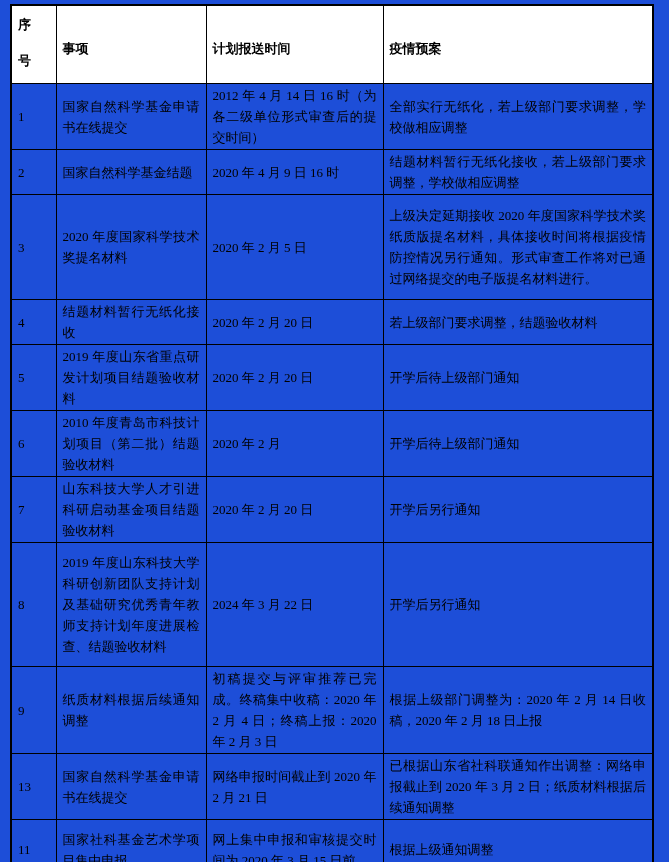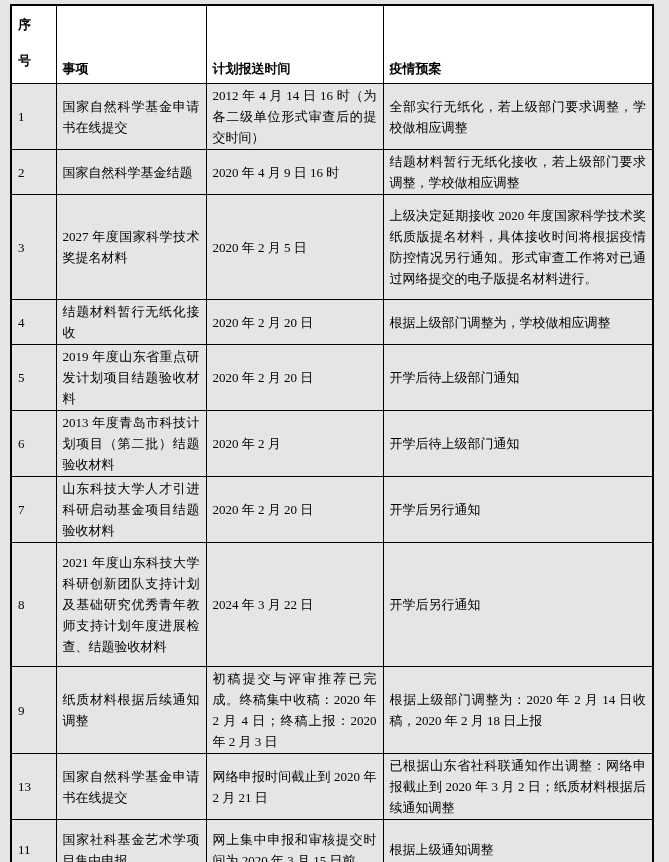--- a/index.html
+++ b/index.html
@@ -10,21 +10,21 @@
   }
   body {
     width: 669px;
     height: 862px;
     font-family: "Liberation Serif", "DejaVu Serif", serif;
     color: #000000;
   }
   .page {
     width: 669px;
     height: 862px;
-    background: #e5e5e5;
+    background: #1d4ed8;
     overflow: hidden;
   }
   table.plan-table {
     border-collapse: collapse;
     table-layout: fixed;
     margin: 4px 0 0 10px;
     width: 642px;
     border: 2px solid #000000;
   }
   th, td {
@@ -33,21 +33,21 @@
     line-height: 21px;
     padding: 1px 6px 1px 6px;
     overflow: hidden;
     word-break: break-word;
   }
   thead tr { height: 74px; }
   th {
     font-weight: bold;
     text-align: left;
     vertical-align: bottom;
-    padding-bottom: 4px;
+    padding-bottom: 24px;
     background: #ffffff;
   }
   th.th-no { padding-bottom: 4px; }
   .no-wrap {
     display: inline-block;
     width: 15px;
     line-height: 36px;
     word-break: break-all;
     white-space: normal;
   }
@@ -96,51 +96,51 @@
         <td class="c-plan">全部实行无纸化，若上级部门要求调整，学校做相应调整</td>
       </tr>
       <tr class="r2">
         <td class="c-no">2</td>
         <td class="c-item">国家自然科学基金结题</td>
         <td class="c-time">2020 年 4 月 9 日 16 时</td>
         <td class="c-plan">结题材料暂行无纸化接收，若上级部门要求调整，学校做相应调整</td>
       </tr>
       <tr class="r3">
         <td class="c-no">3</td>
-        <td class="c-item">2027 年度国家科学技术奖提名材料</td>
+        <td class="c-item">2020 年度国家科学技术奖提名材料</td>
         <td class="c-time">2020 年 2 月 5 日</td>
         <td class="c-plan">上级决定延期接收 2020 年度国家科学技术奖纸质版提名材料，具体接收时间将根据疫情防控情况另行通知。形式审查工作将对已通过网络提交的电子版提名材料进行。</td>
       </tr>
       <tr class="r4">
         <td class="c-no">4</td>
         <td class="c-item">结题材料暂行无纸化接收</td>
         <td class="c-time">2020 年 2 月 20 日</td>
-        <td class="c-plan">根据上级部门调整为，学校做相应调整</td>
+        <td class="c-plan">若上级部门要求调整，结题验收材料</td>
       </tr>
       <tr class="r5">
         <td class="c-no">5</td>
         <td class="c-item">2019 年度山东省重点研发计划项目结题验收材料</td>
         <td class="c-time">2020 年 2 月 20 日</td>
         <td class="c-plan">开学后待上级部门通知</td>
       </tr>
       <tr class="r6">
         <td class="c-no">6</td>
-        <td class="c-item">2013 年度青岛市科技计划项目（第二批）结题验收材料</td>
+        <td class="c-item">2010 年度青岛市科技计划项目（第二批）结题验收材料</td>
         <td class="c-time">2020 年 2 月</td>
         <td class="c-plan">开学后待上级部门通知</td>
       </tr>
       <tr class="r7">
         <td class="c-no">7</td>
         <td class="c-item">山东科技大学人才引进科研启动基金项目结题验收材料</td>
         <td class="c-time">2020 年 2 月 20 日</td>
         <td class="c-plan">开学后另行通知</td>
       </tr>
       <tr class="r8">
         <td class="c-no">8</td>
-        <td class="c-item">2021 年度山东科技大学科研创新团队支持计划及基础研究优秀青年教师支持计划年度进展检查、结题验收材料</td>
+        <td class="c-item">2019 年度山东科技大学科研创新团队支持计划及基础研究优秀青年教师支持计划年度进展检查、结题验收材料</td>
         <td class="c-time">2024 年 3 月 22 日</td>
         <td class="c-plan">开学后另行通知</td>
       </tr>
       <tr class="r9">
         <td class="c-no">9</td>
         <td class="c-item">纸质材料根据后续通知调整</td>
         <td class="c-time">初稿提交与评审推荐已完成。终稿集中收稿：2020 年 2 月 4 日；终稿上报：2020 年 2 月 3 日</td>
         <td class="c-plan">根据上级部门调整为：2020 年 2 月 14 日收稿，2020 年 2 月 18 日上报</td>
       </tr>
       <tr class="r10">

